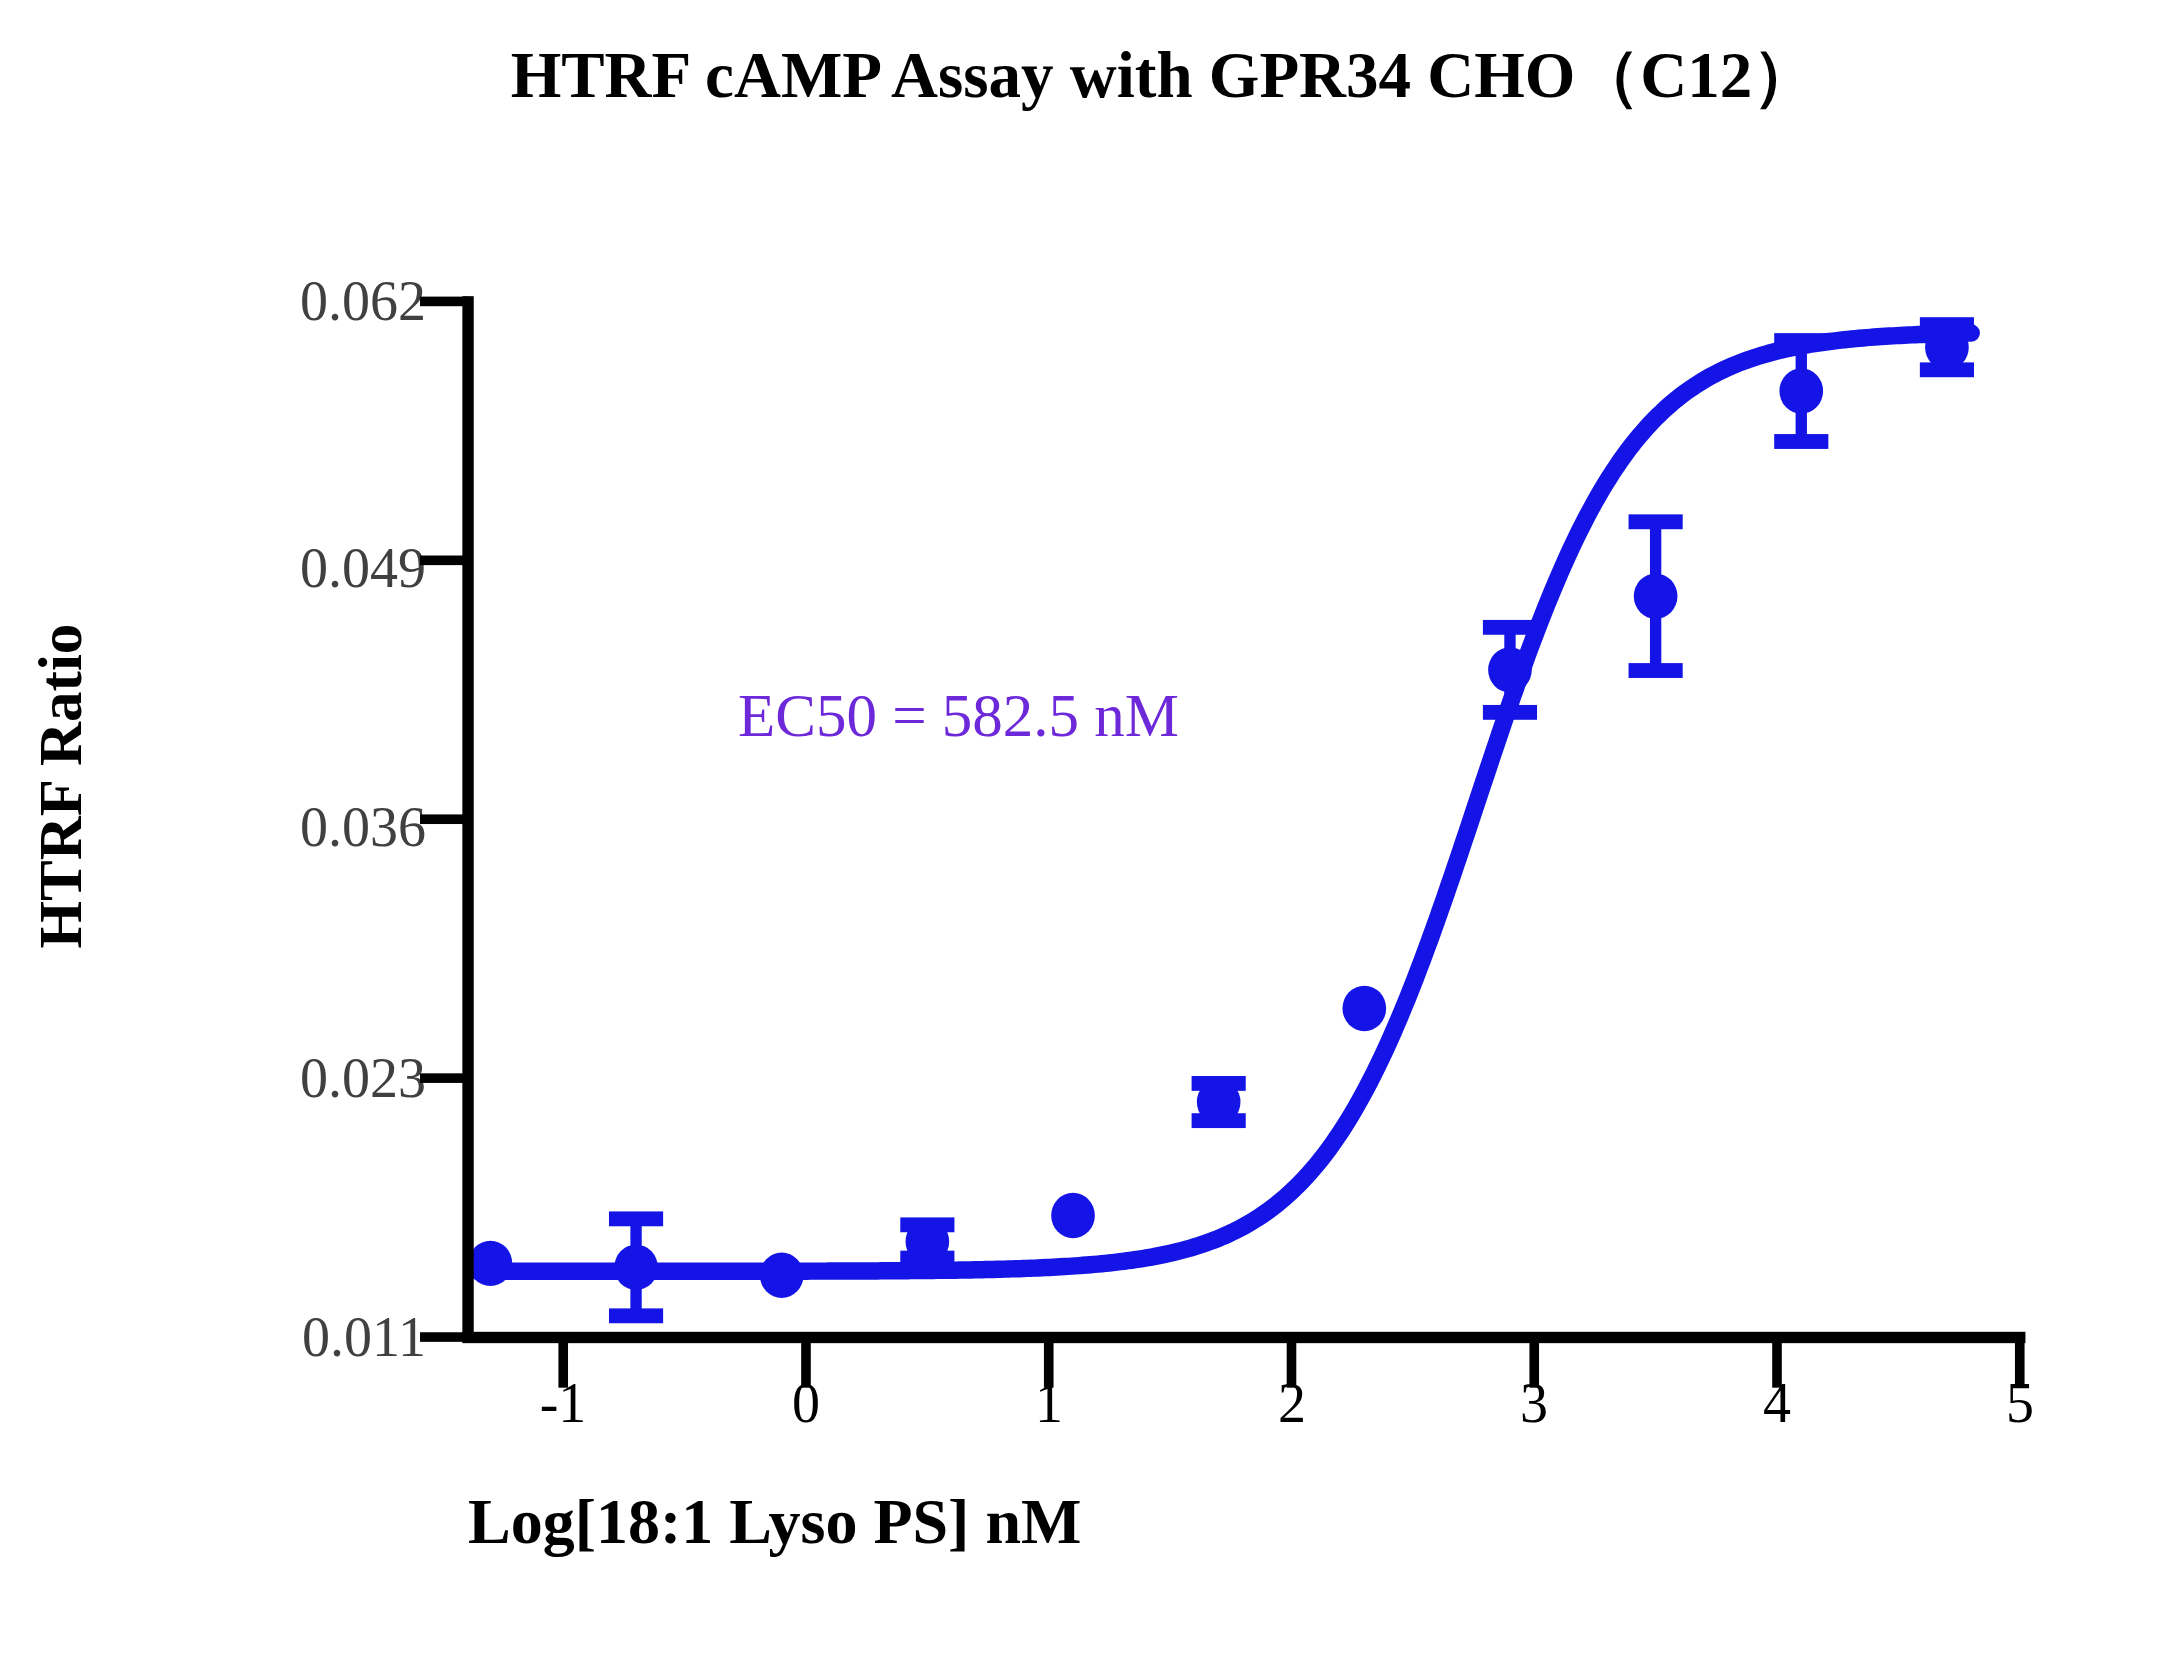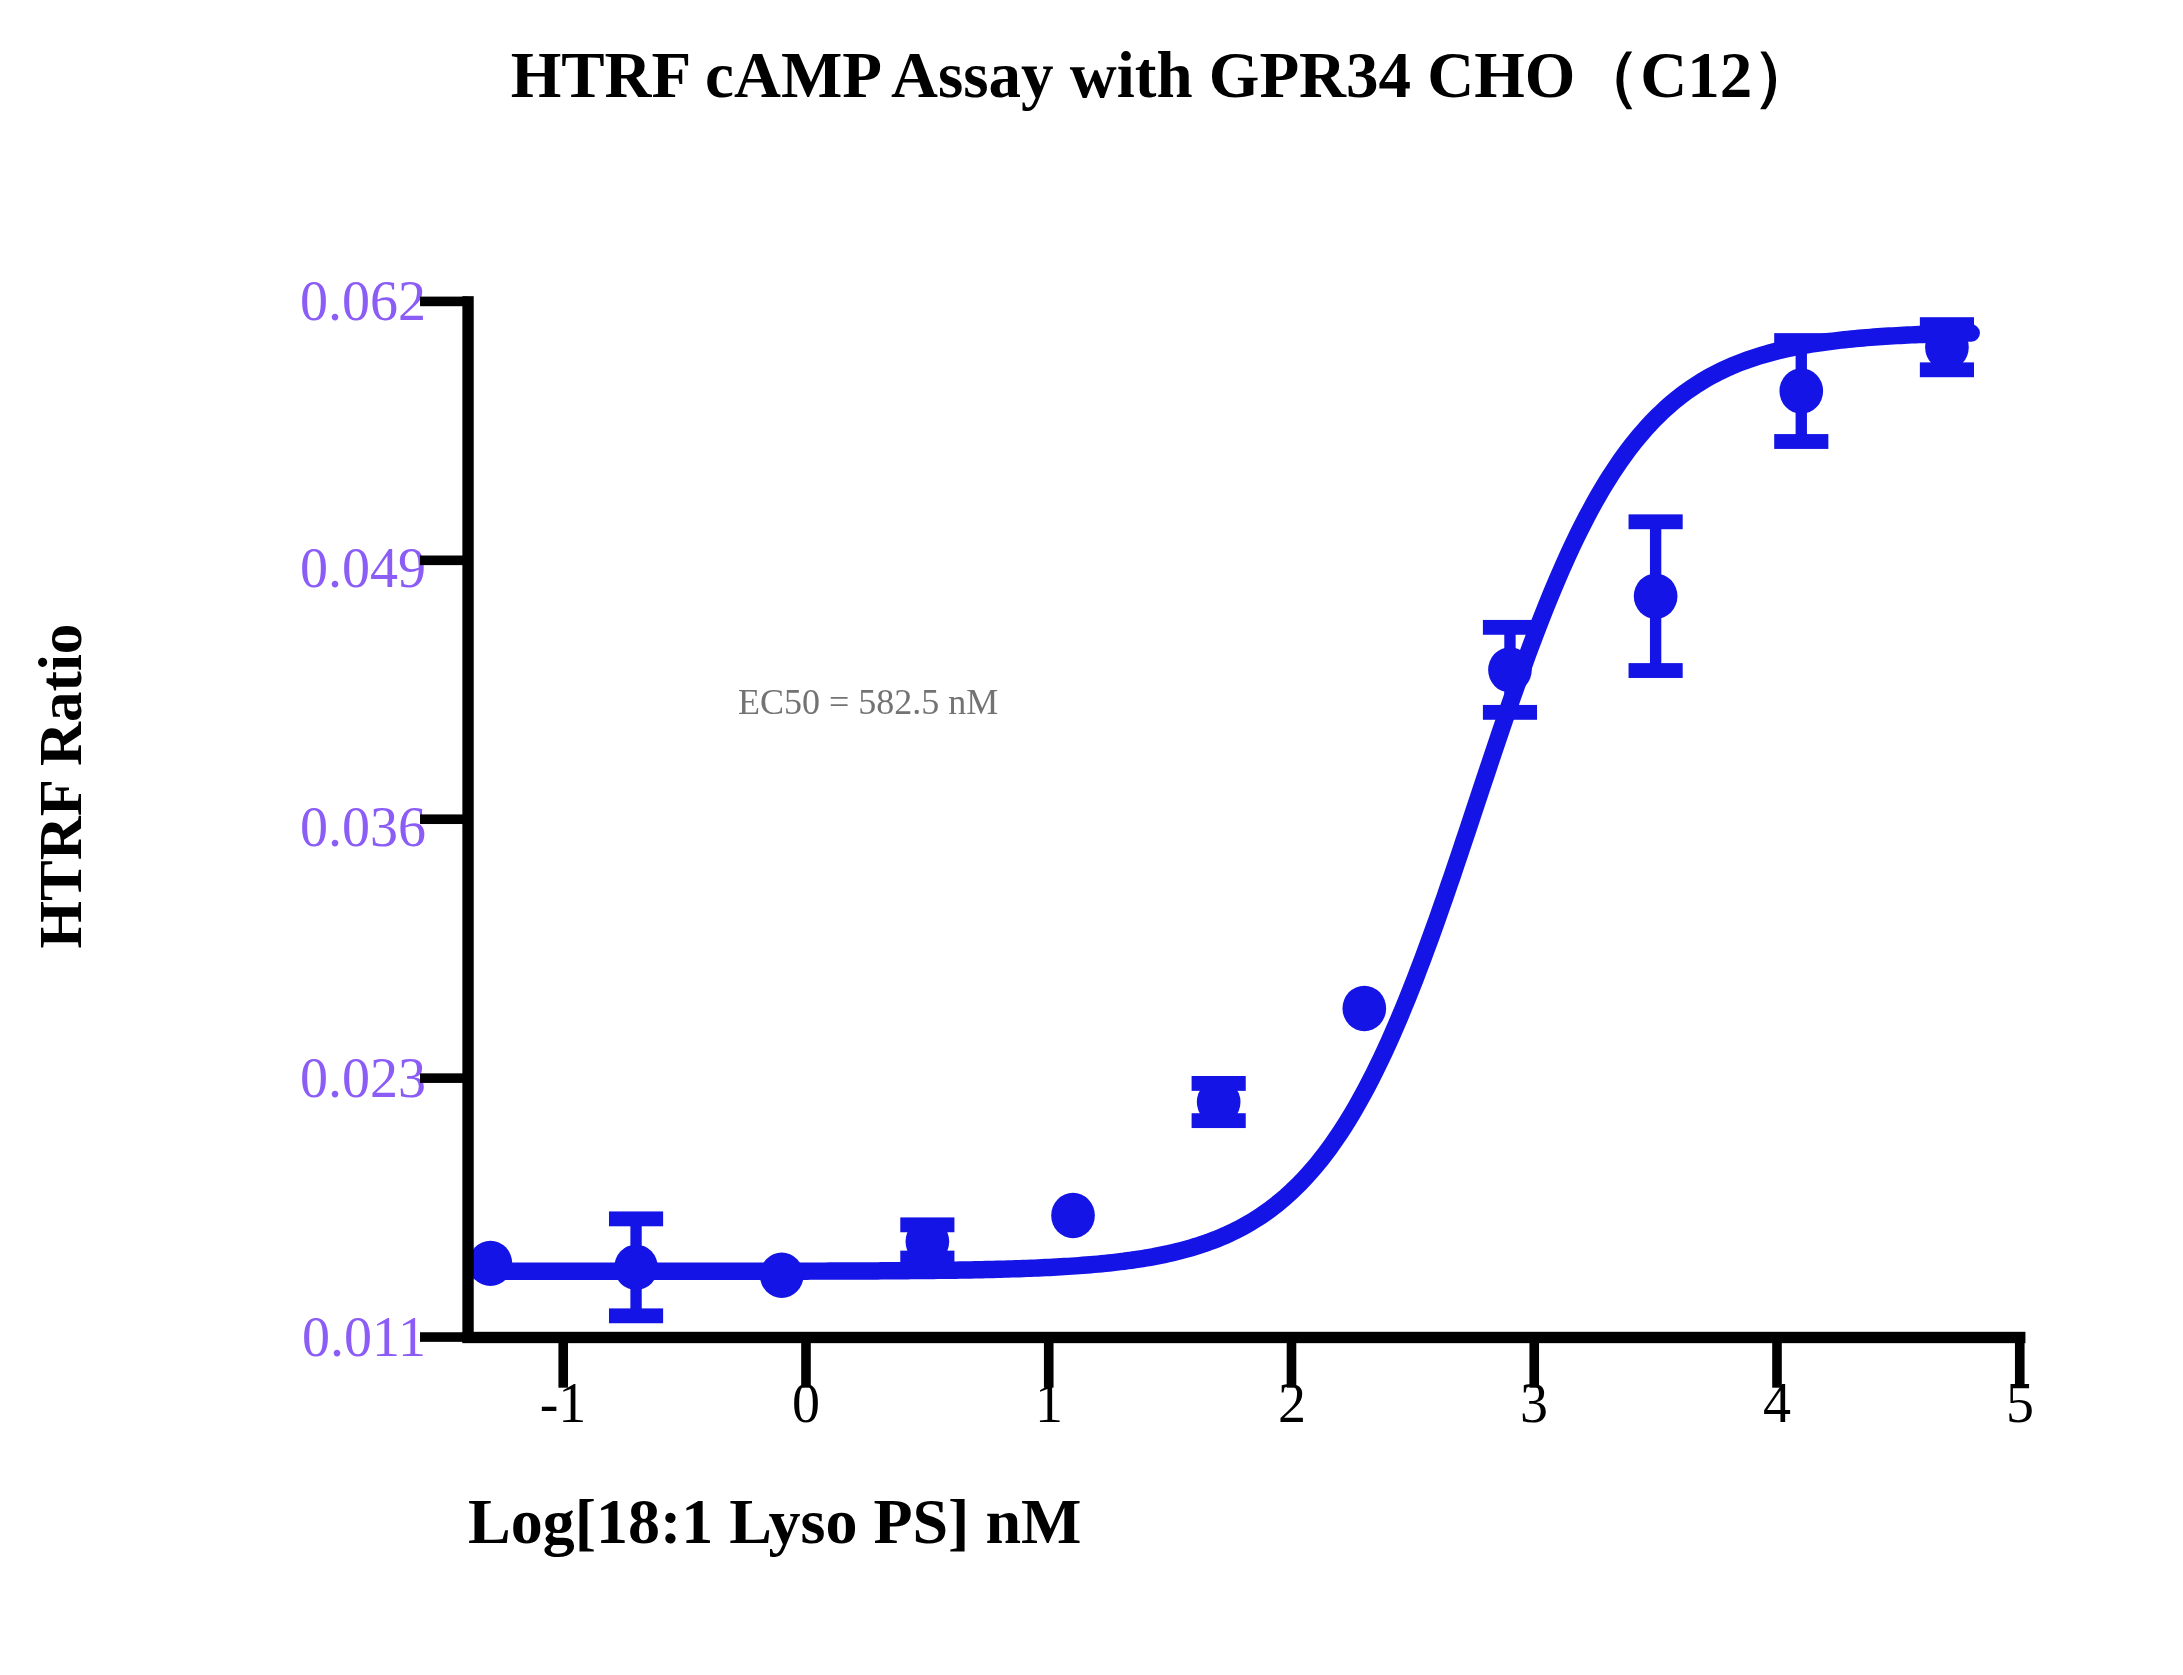--- a/index.html
+++ b/index.html
@@ -21,34 +21,34 @@
   }
 
   #xlabel{
     position:absolute;left:468px;top:1485px;width:1554px;text-align:left;
     font-family:"Liberation Serif",serif;font-weight:bold;font-size:64px;
     color:#000;white-space:nowrap;
   }
 
   .ytick-label{
     position:absolute;right:0;font-family:"Liberation Serif",serif;
-    font-size:56px;color:#8b5cf6;text-align:left;white-space:nowrap;
+    font-size:56px;color:#404040;text-align:left;white-space:nowrap;
     transform:translateY(-50%);
   }
   #ytick-labels{position:absolute;left:0;top:0;width:426px;height:1676px;}
 
   .xtick-label{
     position:absolute;font-family:"Liberation Serif",serif;font-size:56px;
     color:#000;text-align:center;white-space:nowrap;transform:translateX(-50%);
     top:1371px;
   }
 
   #ec50{
     position:absolute;left:738px;top:681px;
-    font-family:"Liberation Serif",serif;font-size:36px;color:#737373;
+    font-family:"Liberation Serif",serif;font-size:61px;color:#6d28d9;
     white-space:nowrap;
   }
 
   svg#plot{position:absolute;left:0;top:0;}
 </style>
 </head>
 <body>
 
 <div id="page">
 

